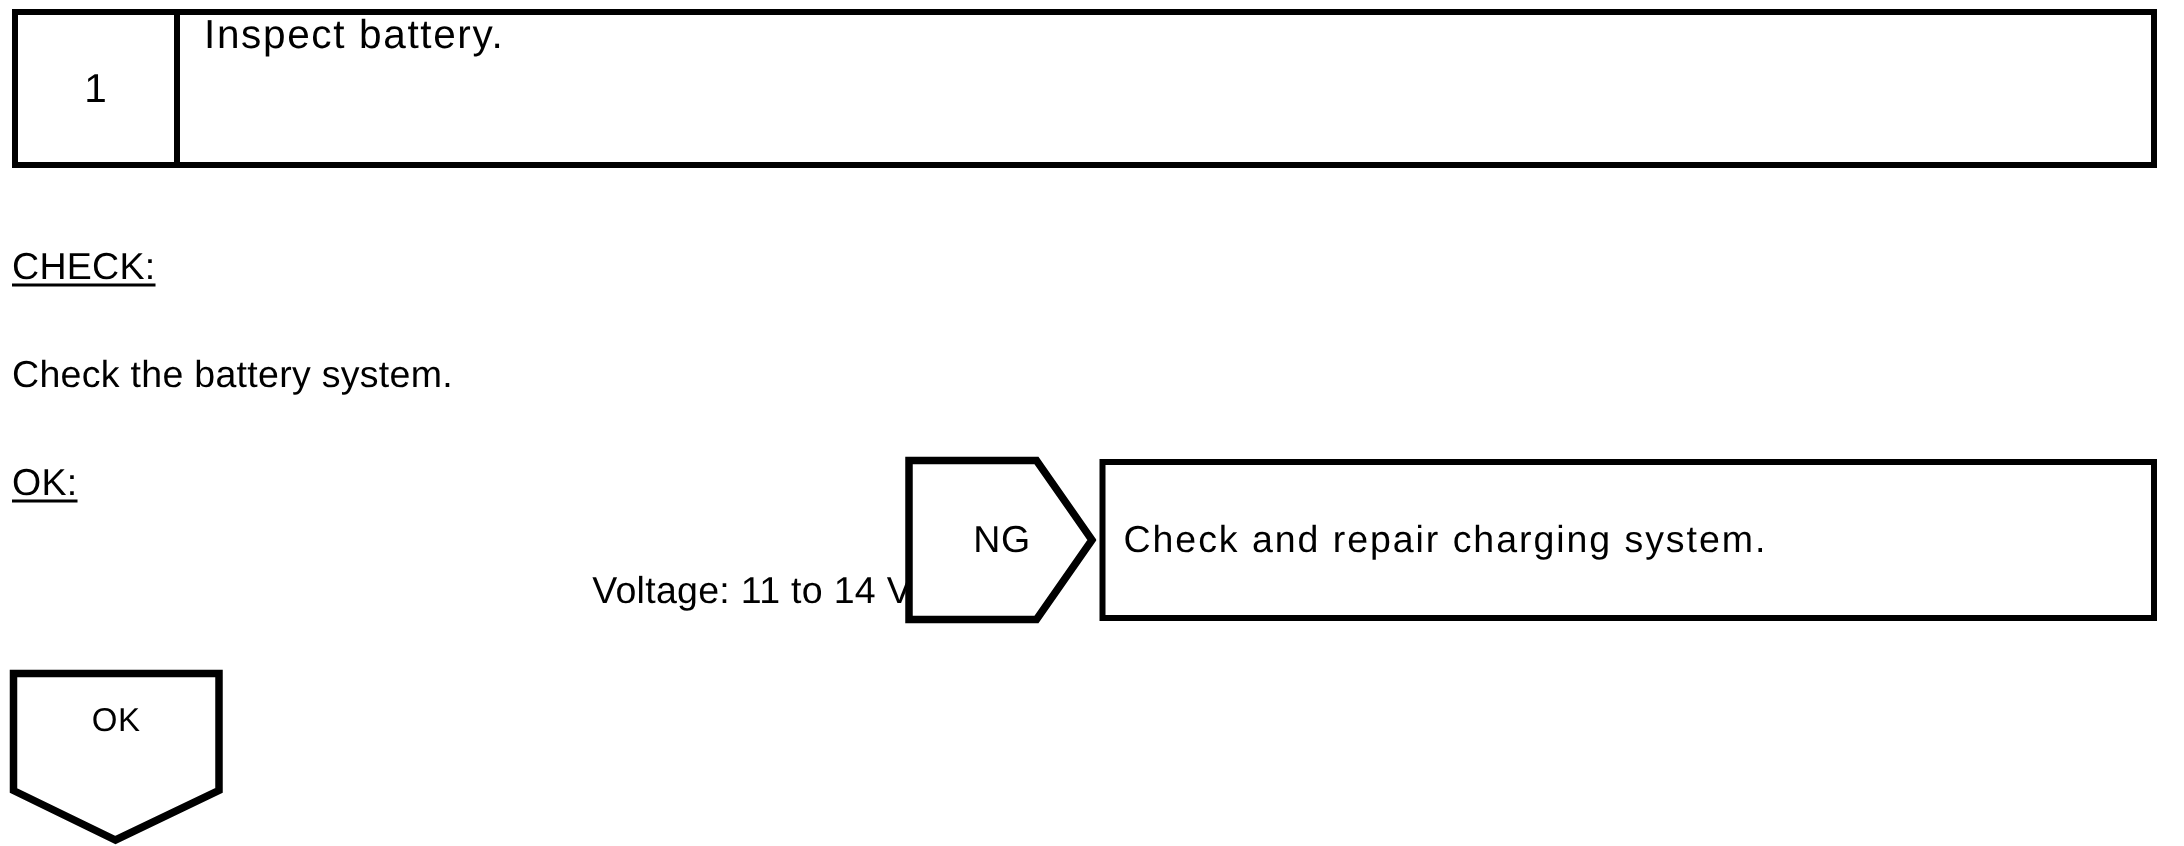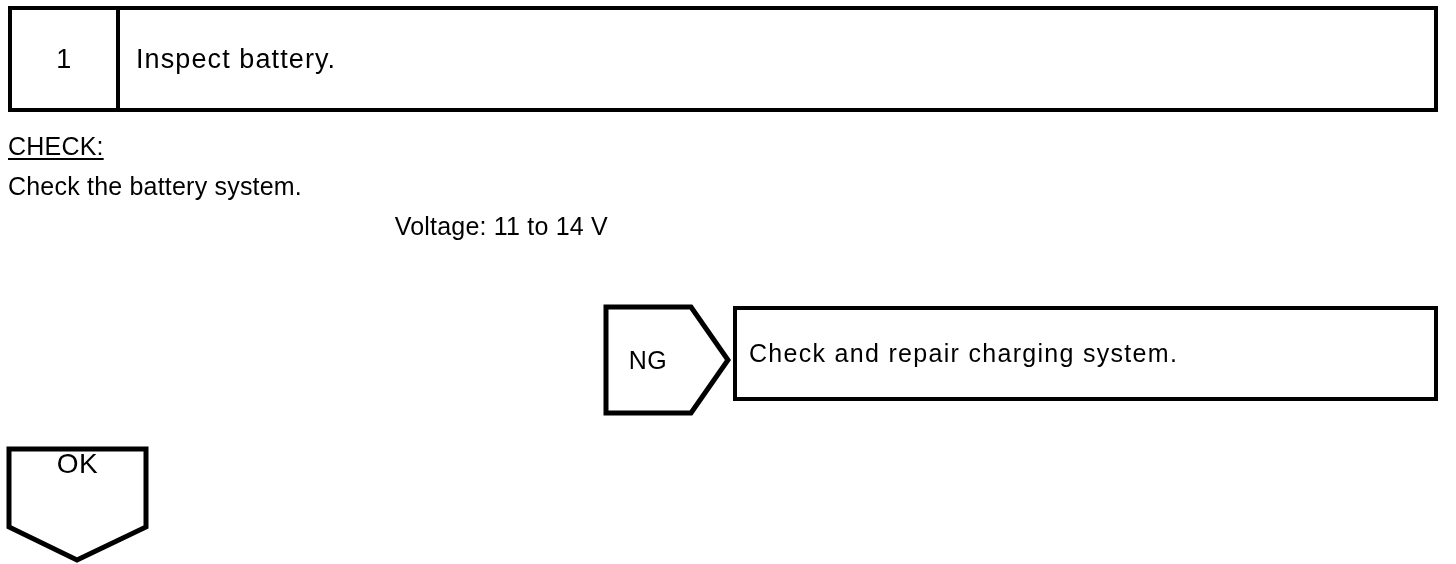--- a/index.html
+++ b/index.html
@@ -44,21 +44,21 @@
     justify-content: center;
   }
   .step-number-text {
     font-size: 27px;
     letter-spacing: 0.5px;
     line-height: 1;
   }
   .step-title-cell {
     flex: 1 1 auto;
     display: flex;
-    align-items: center;
+    align-items: flex-start;
     padding-left: 16px;
     box-sizing: border-box;
   }
   .step-title-text {
     font-size: 27px;
     letter-spacing: 1.1px;
     line-height: 1;
   }
 
   
@@ -75,20 +75,21 @@
     letter-spacing: 0.2px;
   }
   .instr-line.underlined {
     display: inline-block;
     text-decoration: underline;
     text-underline-offset: 3px;
     text-decoration-thickness: 2px;
   }
   .instr-row {
     height: 40px;
+    margin-top: 32px;
   }
   .instr-indent {
     padding-left: 81px;
     text-align: right;
   }
 
   
   .ng-arrow {
     position: absolute;
     left: 603px;
@@ -103,29 +104,30 @@
     position: absolute;
     left: 603px;
     top: 304px;
     width: 90px;
     height: 112px;
     display: flex;
     align-items: center;
     justify-content: center;
     font-size: 25px;
     letter-spacing: 0.5px;
+    padding-left: 20px;
   }
 
   
   .ng-result-box {
     position: absolute;
     left: 733px;
     top: 306px;
     width: 705px;
-    height: 95px;
+    height: 108px;
     border: 4px solid #000;
     box-sizing: border-box;
     display: flex;
     align-items: center;
     padding-left: 12px;
   }
   .ng-result-text {
     font-size: 25px;
     letter-spacing: 1.3px;
     line-height: 1;
@@ -138,27 +140,27 @@
     top: 446px;
     width: 143px;
     height: 118px;
   }
   .ok-arrow svg {
     display: block;
   }
   .ok-label {
     position: absolute;
     left: 6px;
-    top: 424px;
+    top: 440px;
     width: 143px;
     height: 80px;
     display: flex;
     align-items: center;
     justify-content: center;
-    font-size: 28px;
+    font-size: 22px;
     letter-spacing: 0.5px;
   }
 </style>
 </head>
 <body>
 
 <div class="stage">
 
   <div class="step-box">
     <div class="step-number-cell">
@@ -168,20 +170,23 @@
       <span class="step-title-text">Inspect battery.</span>
     </div>
   </div>
 
   <div class="instructions">
     <div class="instr-row">
       <span class="instr-line underlined">CHECK:</span>
     </div>
     <div class="instr-row">
       <span class="instr-line">Check the battery system.</span>
+    </div>
+    <div class="instr-row">
+      <span class="instr-line underlined">OK:</span>
     </div>
     <div class="instr-row instr-indent">
       <span class="instr-line">Voltage: 11 to 14 V</span>
     </div>
   </div>
 
   <div class="ng-arrow">
     <svg width="128" height="112" viewBox="0 0 128 112" xmlns="http://www.w3.org/2000/svg">
       <polygon points="3,3 88,3 125,56 88,109 3,109" fill="#ffffff" stroke="#000000" stroke-width="5" stroke-linejoin="miter"></polygon>
     </svg>

